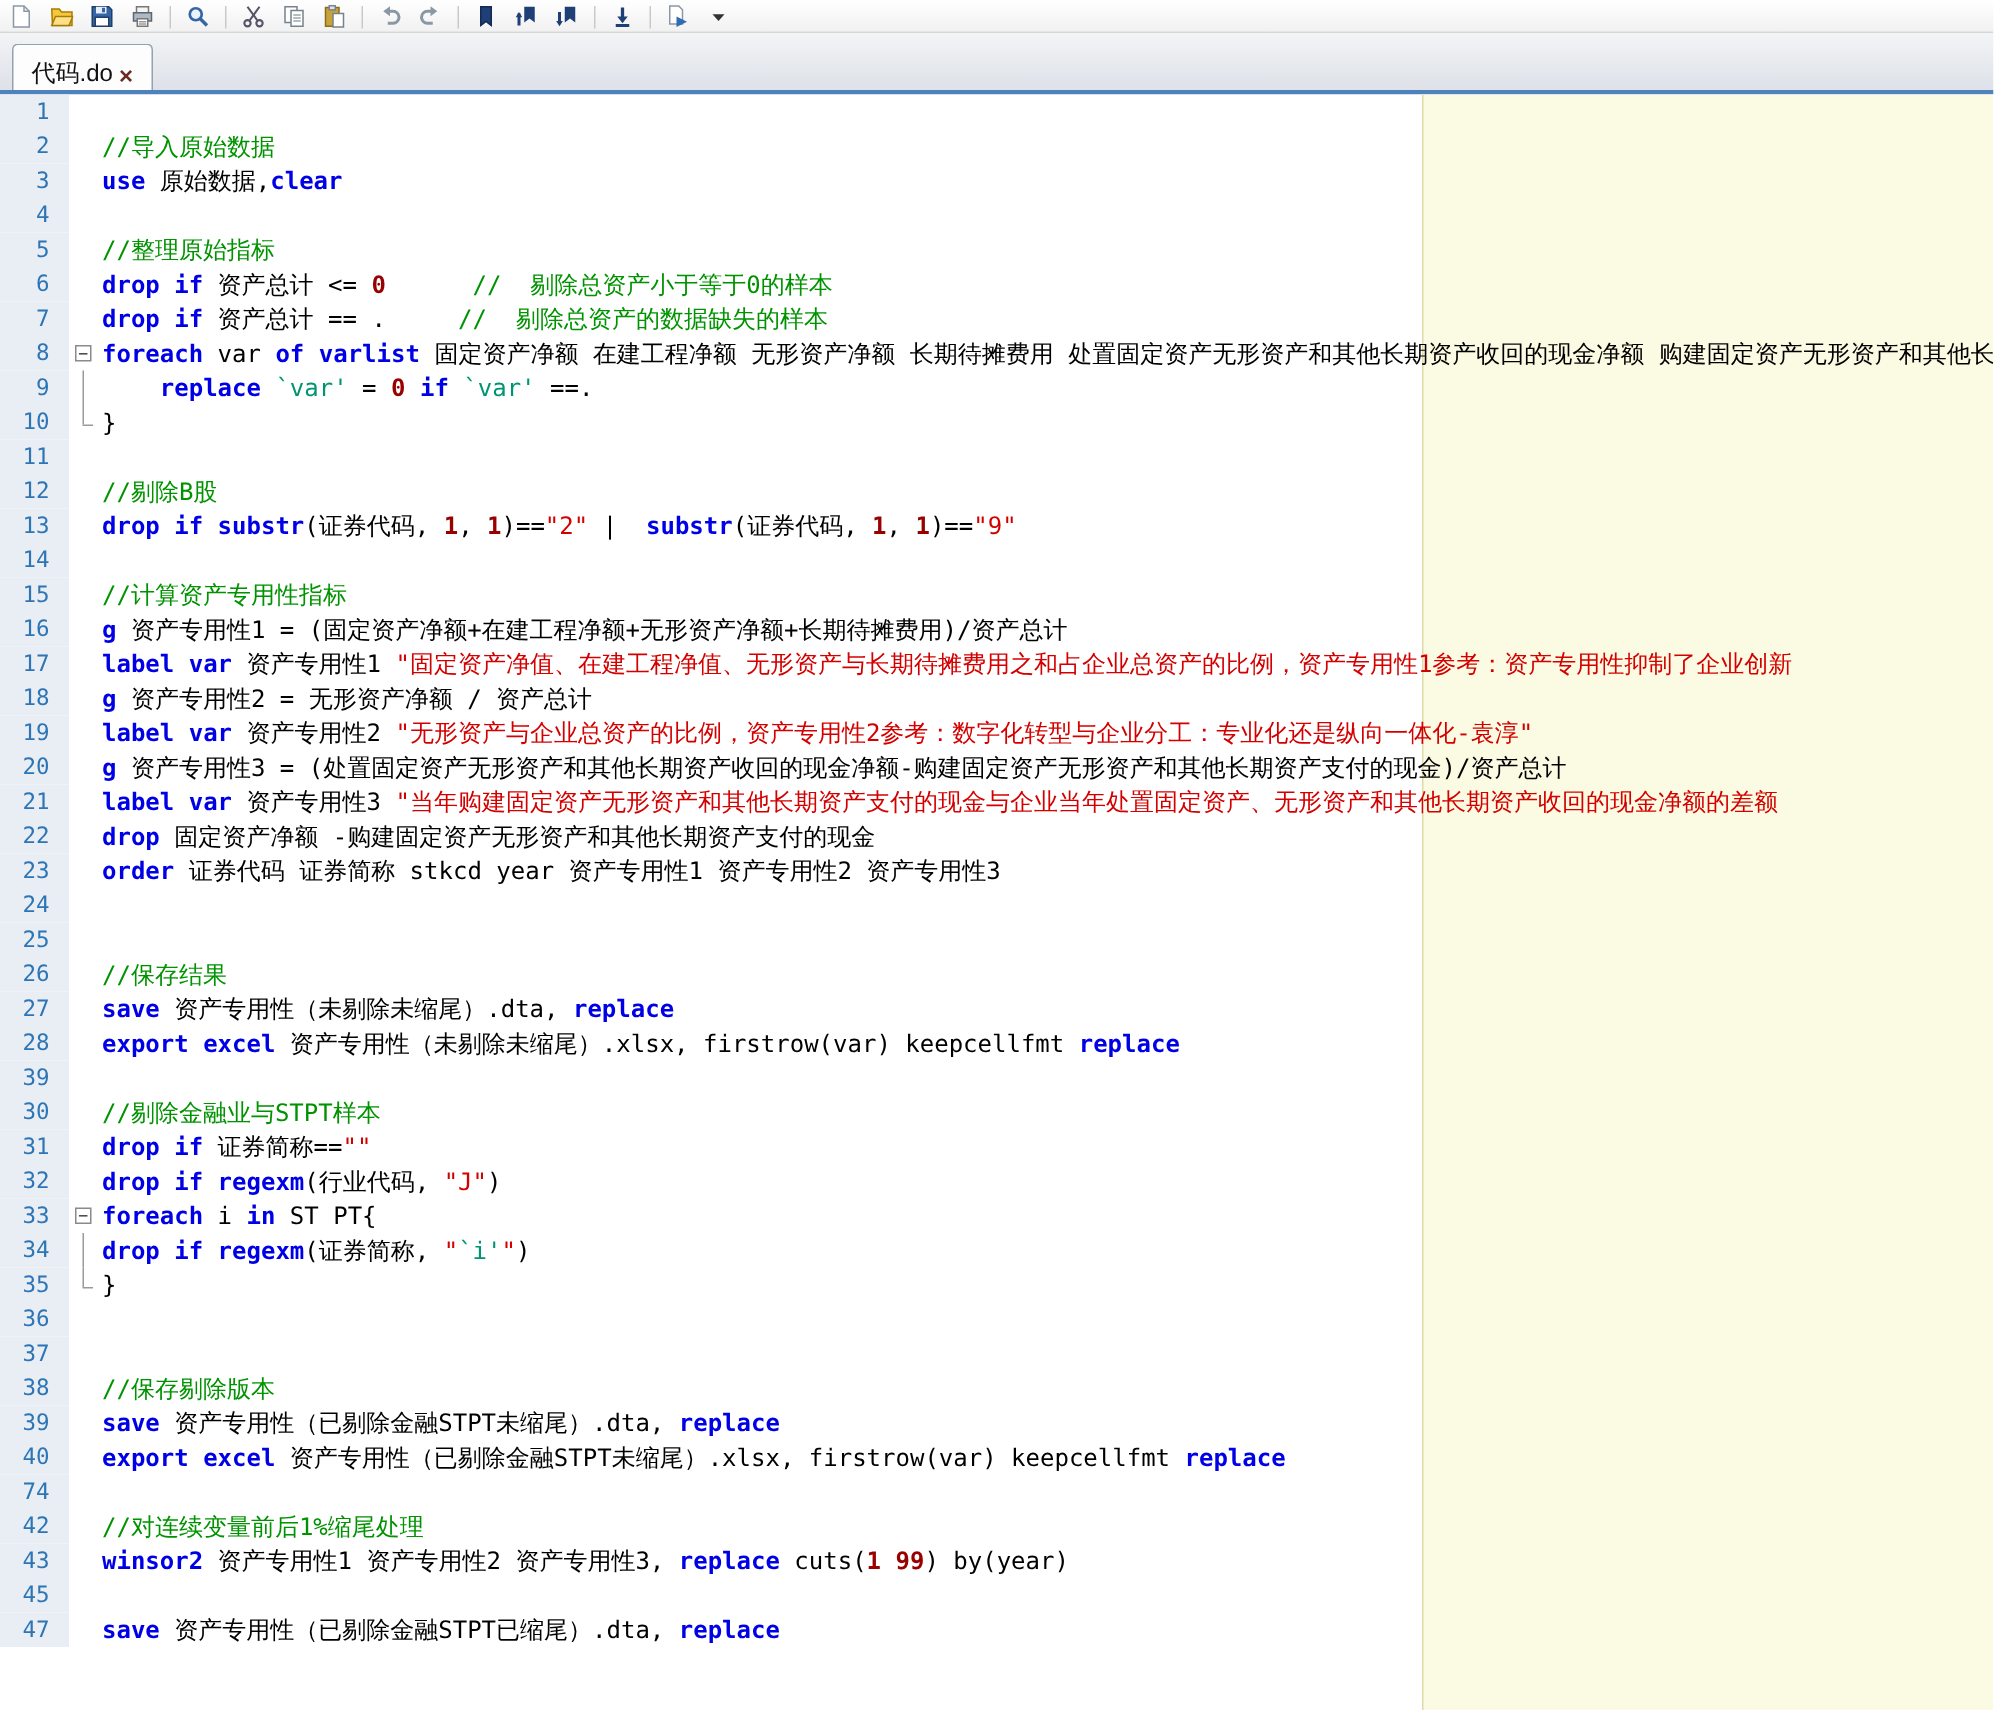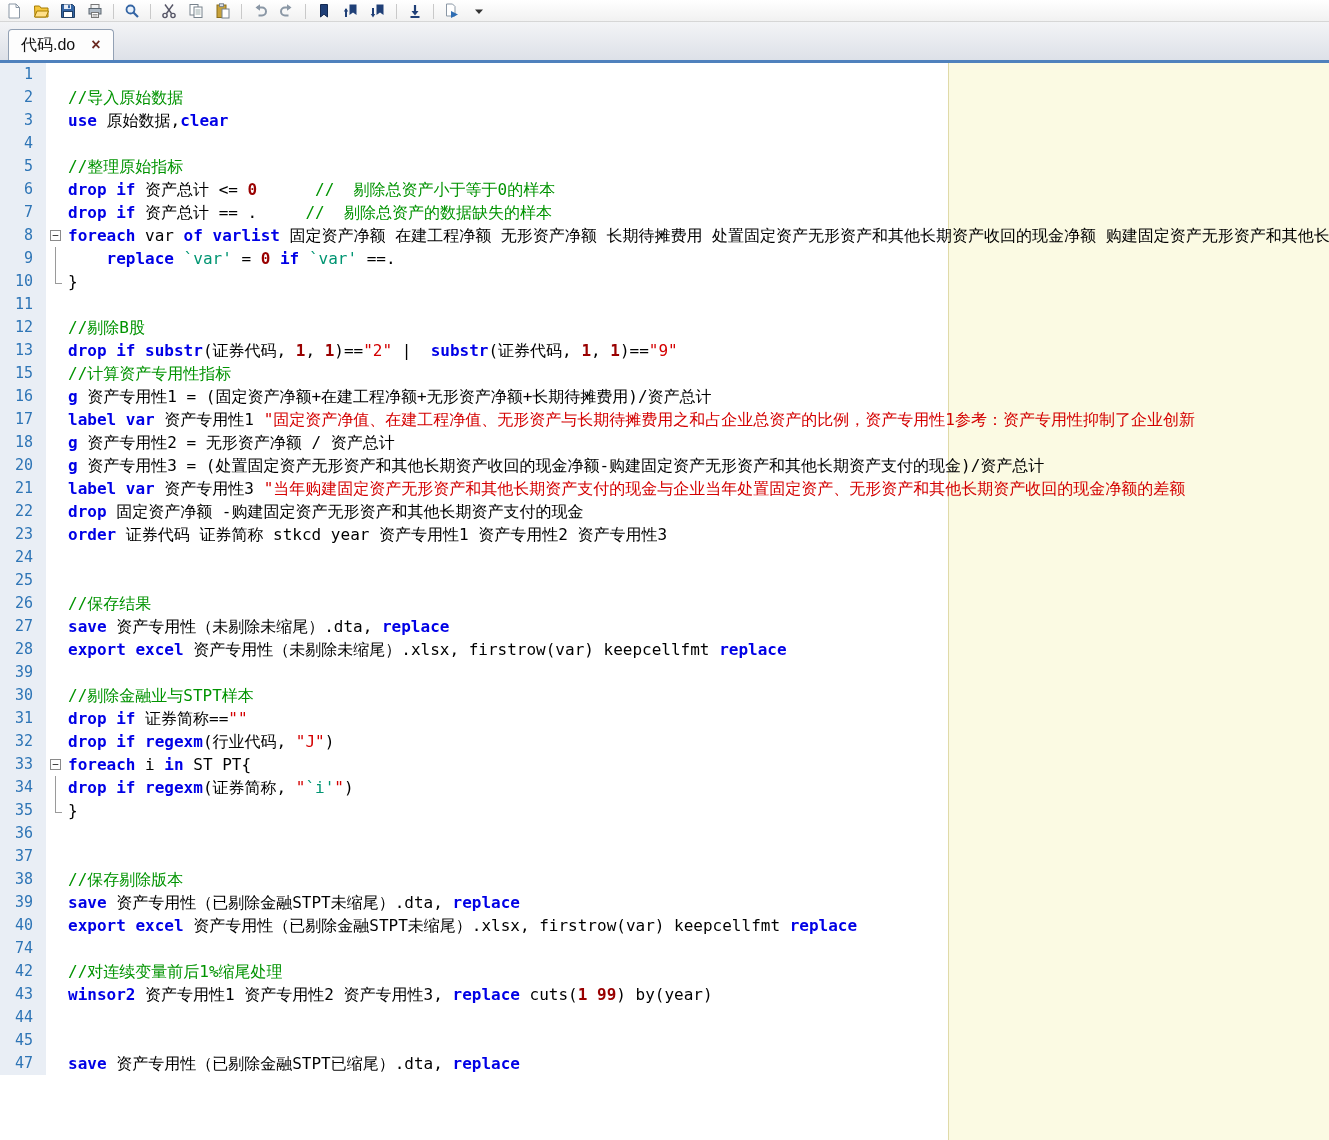--- a/index.html
+++ b/index.html
@@ -9,21 +9,21 @@
   
   .toolbar{height:22px;display:flex;align-items:center;gap:7px;padding:1px 4px 0 4px;
            background:linear-gradient(#ffffff,#f1f1f1);border-bottom:1px solid #d6d6d6}
   .tbtn{width:20px;height:20px;display:flex;align-items:center;justify-content:center;border-radius:2px}
   .tsep{width:1px;height:15px;background:#c9c9c9;margin:0 1px}
 
   
   .tabbar{height:41px;background:linear-gradient(#f3f4f6,#dde1e8);display:flex;align-items:flex-end;
           padding-left:8px;border-bottom:3px solid var(--accent,#4F81BD)}
   .tab{height:31px;background:var(--tab-bg,#fdfdfd);border:1px solid #93a1b4;border-bottom:none;
-       border-radius:4px 4px 0 0;display:flex;align-items:center;gap:16px;padding:0 12px;
+       border-radius:4px 4px 0 0;display:flex;align-items:flex-end;gap:4px;padding:0 12px;
        font-size:16px;color:#111}
   .tab-close{color:#6b2a22;font-weight:bold;font-size:16px;line-height:1}
 
   
   .editor{position:relative;height:1077px;overflow:hidden;background:#fff}
   .margin-zone{position:absolute;top:0;bottom:0;left:948px;right:0;z-index:0;
                background:var(--margin-bg,#FBFAE3);border-left:1px solid var(--margin-border,#E0DAA8)}
   .lines{position:relative;z-index:1}
   .row{display:flex;height:23px;line-height:23px;font-family:"DejaVu Sans Mono",monospace;font-size:16px}
   .lnum{width:46px;flex:0 0 46px;background:var(--gutter-bg,#E9EEF5);color:var(--line-number,#2E75B6);
@@ -233,38 +233,48 @@
         <div class="lnum">12</div>
         <div class="foldcol"></div>
         <div class="code"><span class="tok-c">//剔除B股</span></div>
       </div>
       <div class="row">
         <div class="lnum">13</div>
         <div class="foldcol"></div>
         <div class="code"><span class="tok-k">drop</span><span class="tok-t"> </span><span class="tok-k">if</span><span class="tok-t"> </span><span class="tok-k">substr</span><span class="tok-t">(证券代码, </span><span class="tok-n">1</span><span class="tok-t">, </span><span class="tok-n">1</span><span class="tok-t">)==</span><span class="tok-s">"2"</span><span class="tok-t"> |  </span><span class="tok-k">substr</span><span class="tok-t">(证券代码, </span><span class="tok-n">1</span><span class="tok-t">, </span><span class="tok-n">1</span><span class="tok-t">)==</span><span class="tok-s">"9"</span></div>
       </div>
       <div class="row">
+        <div class="lnum">14</div>
+        <div class="foldcol"></div>
+        <div class="code"></div>
+      </div>
+      <div class="row">
         <div class="lnum">15</div>
         <div class="foldcol"></div>
         <div class="code"><span class="tok-c">//计算资产专用性指标</span></div>
       </div>
       <div class="row">
         <div class="lnum">16</div>
         <div class="foldcol"></div>
         <div class="code"><span class="tok-k">g</span><span class="tok-t"> 资产专用性1 = (固定资产净额+在建工程净额+无形资产净额+长期待摊费用)/资产总计</span></div>
       </div>
       <div class="row">
         <div class="lnum">17</div>
         <div class="foldcol"></div>
         <div class="code"><span class="tok-k">label</span><span class="tok-t"> </span><span class="tok-k">var</span><span class="tok-t"> 资产专用性1 </span><span class="tok-s">"固定资产净值、在建工程净值、无形资产与长期待摊费用之和占企业总资产的比例，资产专用性1参考：资产专用性抑制了企业创新</span></div>
       </div>
       <div class="row">
         <div class="lnum">18</div>
         <div class="foldcol"></div>
         <div class="code"><span class="tok-k">g</span><span class="tok-t"> 资产专用性2 = 无形资产净额 / 资产总计</span></div>
+      </div>
+      <div class="row">
+        <div class="lnum">19</div>
+        <div class="foldcol"></div>
+        <div class="code"><span class="tok-k">label</span><span class="tok-t"> </span><span class="tok-k">var</span><span class="tok-t"> 资产专用性2 </span><span class="tok-s">"无形资产与企业总资产的比例，资产专用性2参考：数字化转型与企业分工：专业化还是纵向一体化-袁淳"</span></div>
       </div>
       <div class="row">
         <div class="lnum">20</div>
         <div class="foldcol"></div>
         <div class="code"><span class="tok-k">g</span><span class="tok-t"> 资产专用性3 = (处置固定资产无形资产和其他长期资产收回的现金净额-购建固定资产无形资产和其他长期资产支付的现金)/资产总计</span></div>
       </div>
       <div class="row">
         <div class="lnum">21</div>
         <div class="foldcol"></div>
         <div class="code"><span class="tok-k">label</span><span class="tok-t"> </span><span class="tok-k">var</span><span class="tok-t"> 资产专用性3 </span><span class="tok-s">"当年购建固定资产无形资产和其他长期资产支付的现金与企业当年处置固定资产、无形资产和其他长期资产收回的现金净额的差额</span></div>
@@ -375,25 +385,20 @@
         <div class="lnum">42</div>
         <div class="foldcol"></div>
         <div class="code"><span class="tok-c">//对连续变量前后1%缩尾处理</span></div>
       </div>
       <div class="row">
         <div class="lnum">43</div>
         <div class="foldcol"></div>
         <div class="code"><span class="tok-k">winsor2</span><span class="tok-t"> 资产专用性1 资产专用性2 资产专用性3, </span><span class="tok-k">replace</span><span class="tok-t"> cuts(</span><span class="tok-n">1</span><span class="tok-t"> </span><span class="tok-n">99</span><span class="tok-t">) by(year)</span></div>
       </div>
       <div class="row">
-        <div class="lnum">44</div>
-        <div class="foldcol"></div>
-        <div class="code"></div>
-      </div>
-      <div class="row">
         <div class="lnum">45</div>
         <div class="foldcol"></div>
         <div class="code"></div>
       </div>
       <div class="row">
         <div class="lnum">47</div>
         <div class="foldcol"></div>
         <div class="code"><span class="tok-k">save</span><span class="tok-t"> 资产专用性（已剔除金融STPT已缩尾）.dta, </span><span class="tok-k">replace</span></div>
       </div>
     </div>

